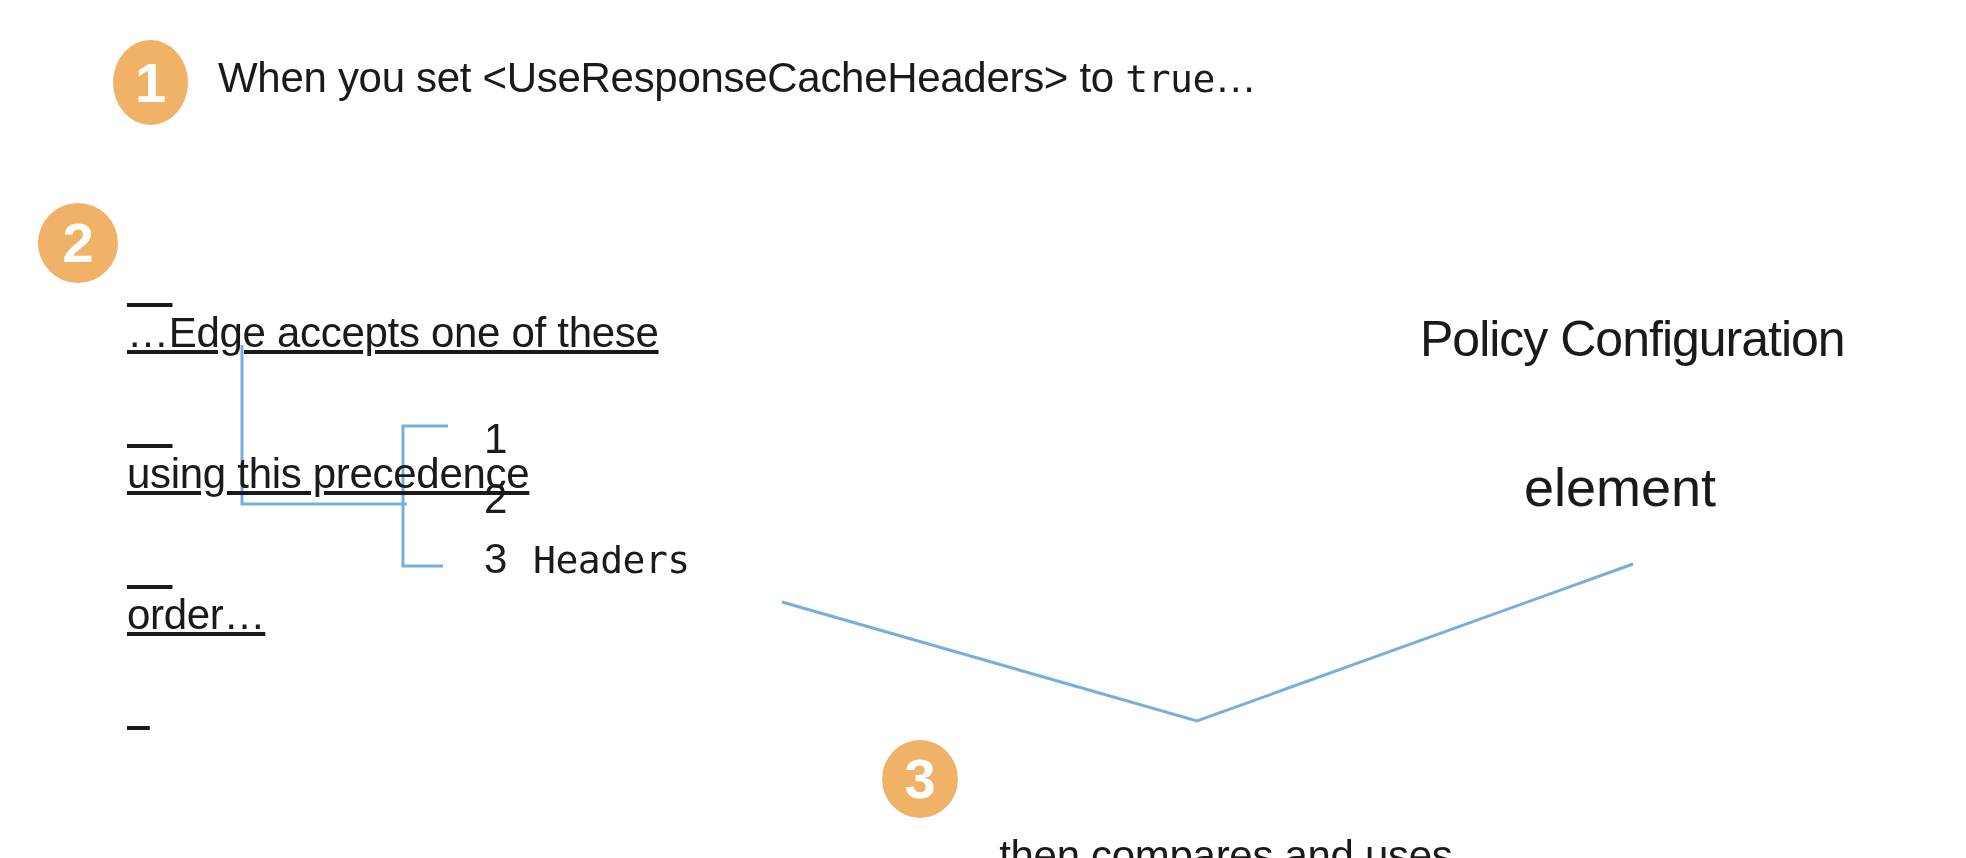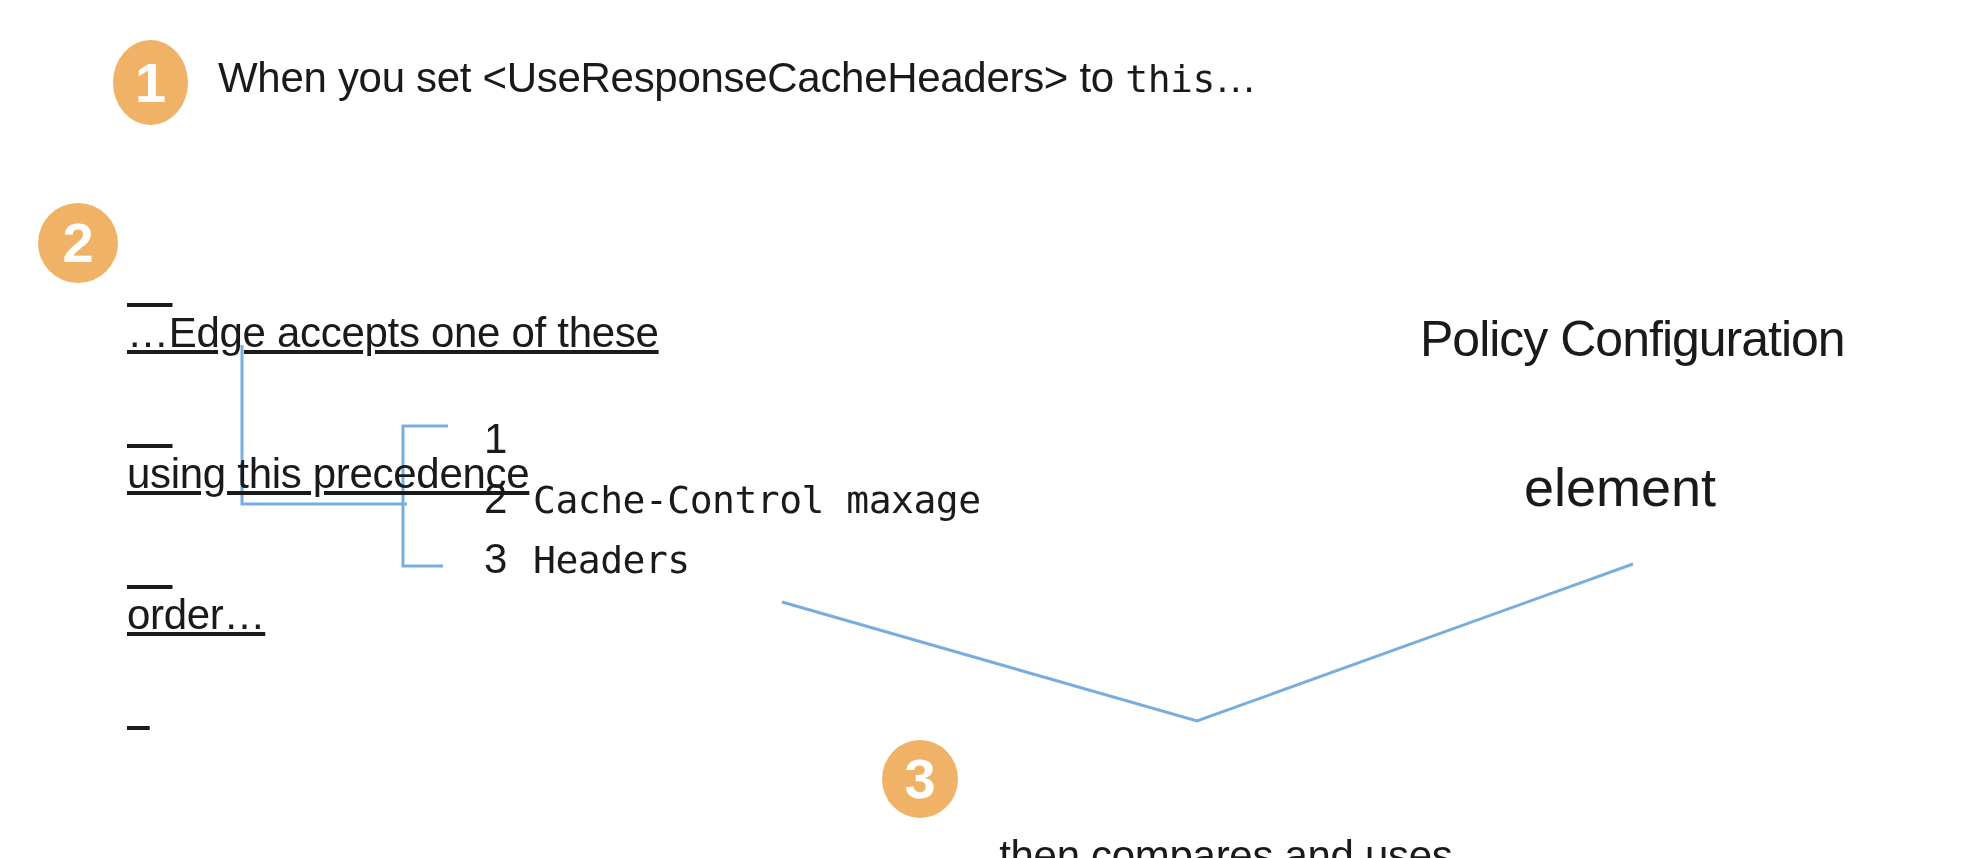--- a/index.html
+++ b/index.html
@@ -107,38 +107,37 @@
 
   <svg class="connectors" viewBox="0 0 1966 858" xmlns="http://www.w3.org/2000/svg">
     <path d="M242 345 L242 504 L407 504"></path>
     <path d="M448 426 L403 426 L403 566 L443 566"></path>
     <path d="M782 602 L1197 721 L1633 564"></path>
   </svg>
 
   <div class="badge badge-1">
     <span>1</span>
   </div>
-  <div class="body-text step1-text"><span>When you set &lt;UseResponseCacheHeaders&gt; to </span><span class="mono">this</span><span>…</span></div>
+  <div class="body-text step1-text"><span>When you set &lt;UseResponseCacheHeaders&gt; to </span><span class="mono">true</span><span>…</span></div>
 
   <div class="badge badge-2">
     <span>2</span>
   </div>
   <div class="body-text step2-text">
     <div>…Edge accepts one of these</div>
     <div>using this precedence</div>
     <div>order…</div>
   </div>
 
 
   <div class="rh-item rh-item-1">
     <span class="num">1</span>
   </div>
   <div class="rh-item rh-item-2">
     <span class="num">2</span>
-    <span class="mono">Cache-Control maxage</span>
   </div>
   <div class="rh-item rh-item-3">
     <span class="num">3</span>
     <span class="mono">Headers</span>
   </div>
 
   <div class="col-title pc-title">Policy Configuration</div>
   <div class="pc-caption">element</div>
 
   <div class="badge badge-3">

